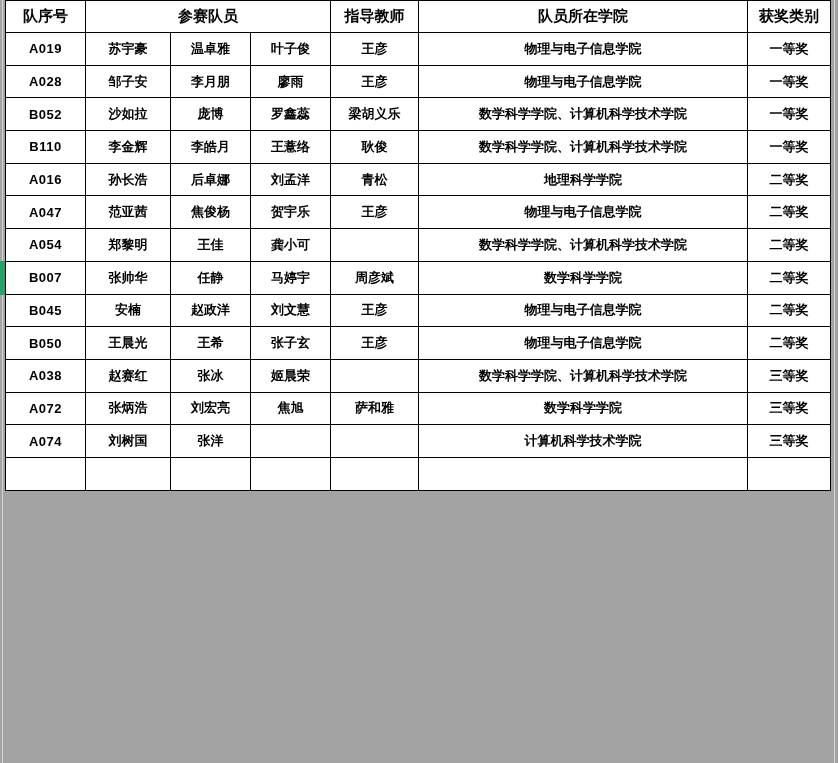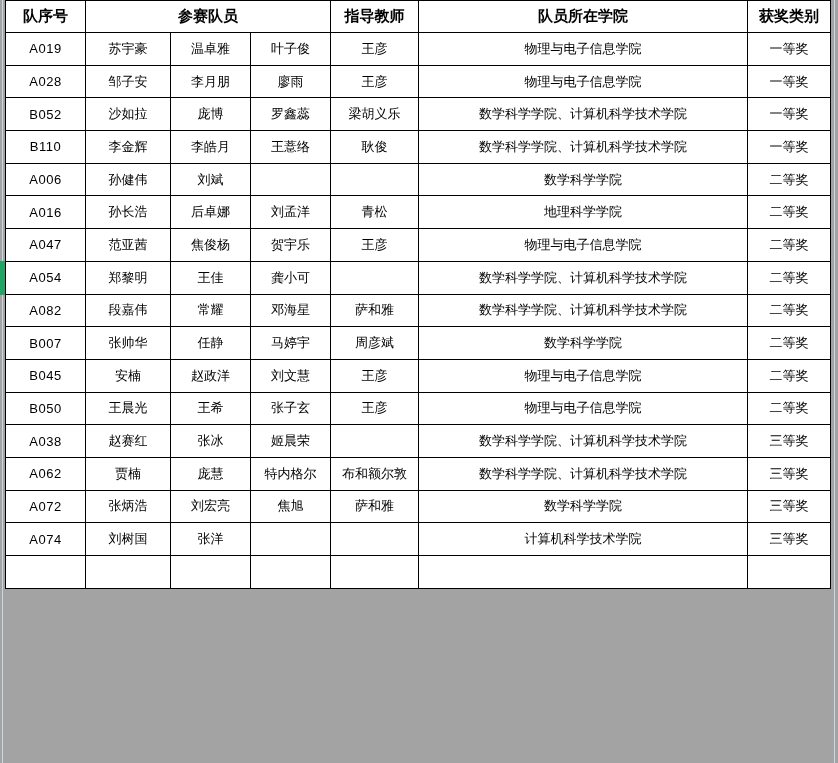--- a/index.html
+++ b/index.html
@@ -40,21 +40,21 @@
   .awards th, .awards td {
     border: 1px solid #000000;
     text-align: center;
     vertical-align: middle;
     padding: 0 2px;
     overflow: hidden;
     white-space: nowrap;
   }
   .awards thead tr { height: 32px; }
   .awards thead th { font-size: 15px; font-weight: bold; }
-  .awards tbody tr { height: 32.7px; }
+  .awards tbody tr { height: 32.7px; font-weight: bold; }
   .awards tbody td { font-size: 13px; }
   .awards td.c-no { font-size: 13px; letter-spacing: 0.5px; }
   .awards tr.partial { height: 33px; }
 </style>
 </head>
 <body>
 
 <div class="screen">
 
   <div class="gridline left"></div>
@@ -110,29 +110,20 @@
         <tr>
       <td class="c-no">B110</td>
       <td>李金辉</td>
       <td>李皓月</td>
       <td>王薏络</td>
       <td>耿俊</td>
       <td>数学科学学院、计算机科学技术学院</td>
       <td>一等奖</td>
     </tr>
         <tr>
-      <td class="c-no">A006</td>
-      <td>孙健伟</td>
-      <td>刘斌</td>
-      <td></td>
-      <td></td>
-      <td>数学科学学院</td>
-      <td>二等奖</td>
-    </tr>
-        <tr>
       <td class="c-no">A016</td>
       <td>孙长浩</td>
       <td>后卓娜</td>
       <td>刘孟洋</td>
       <td>青松</td>
       <td>地理科学学院</td>
       <td>二等奖</td>
     </tr>
         <tr>
       <td class="c-no">A047</td>
@@ -146,29 +137,20 @@
         <tr>
       <td class="c-no">A054</td>
       <td>郑黎明</td>
       <td>王佳</td>
       <td>龚小可</td>
       <td></td>
       <td>数学科学学院、计算机科学技术学院</td>
       <td>二等奖</td>
     </tr>
         <tr>
-      <td class="c-no">A082</td>
-      <td>段嘉伟</td>
-      <td>常耀</td>
-      <td>邓海星</td>
-      <td>萨和雅</td>
-      <td>数学科学学院、计算机科学技术学院</td>
-      <td>二等奖</td>
-    </tr>
-        <tr>
       <td class="c-no">B007</td>
       <td>张帅华</td>
       <td>任静</td>
       <td>马婷宇</td>
       <td>周彦斌</td>
       <td>数学科学学院</td>
       <td>二等奖</td>
     </tr>
         <tr>
       <td class="c-no">B045</td>
@@ -187,29 +169,20 @@
       <td>王彦</td>
       <td>物理与电子信息学院</td>
       <td>二等奖</td>
     </tr>
         <tr>
       <td class="c-no">A038</td>
       <td>赵赛红</td>
       <td>张冰</td>
       <td>姬晨荣</td>
       <td></td>
-      <td>数学科学学院、计算机科学技术学院</td>
-      <td>三等奖</td>
-    </tr>
-        <tr>
-      <td class="c-no">A062</td>
-      <td>贾楠</td>
-      <td>庞慧</td>
-      <td>特内格尔</td>
-      <td>布和额尔敦</td>
       <td>数学科学学院、计算机科学技术学院</td>
       <td>三等奖</td>
     </tr>
         <tr>
       <td class="c-no">A072</td>
       <td>张炳浩</td>
       <td>刘宏亮</td>
       <td>焦旭</td>
       <td>萨和雅</td>
       <td>数学科学学院</td>

